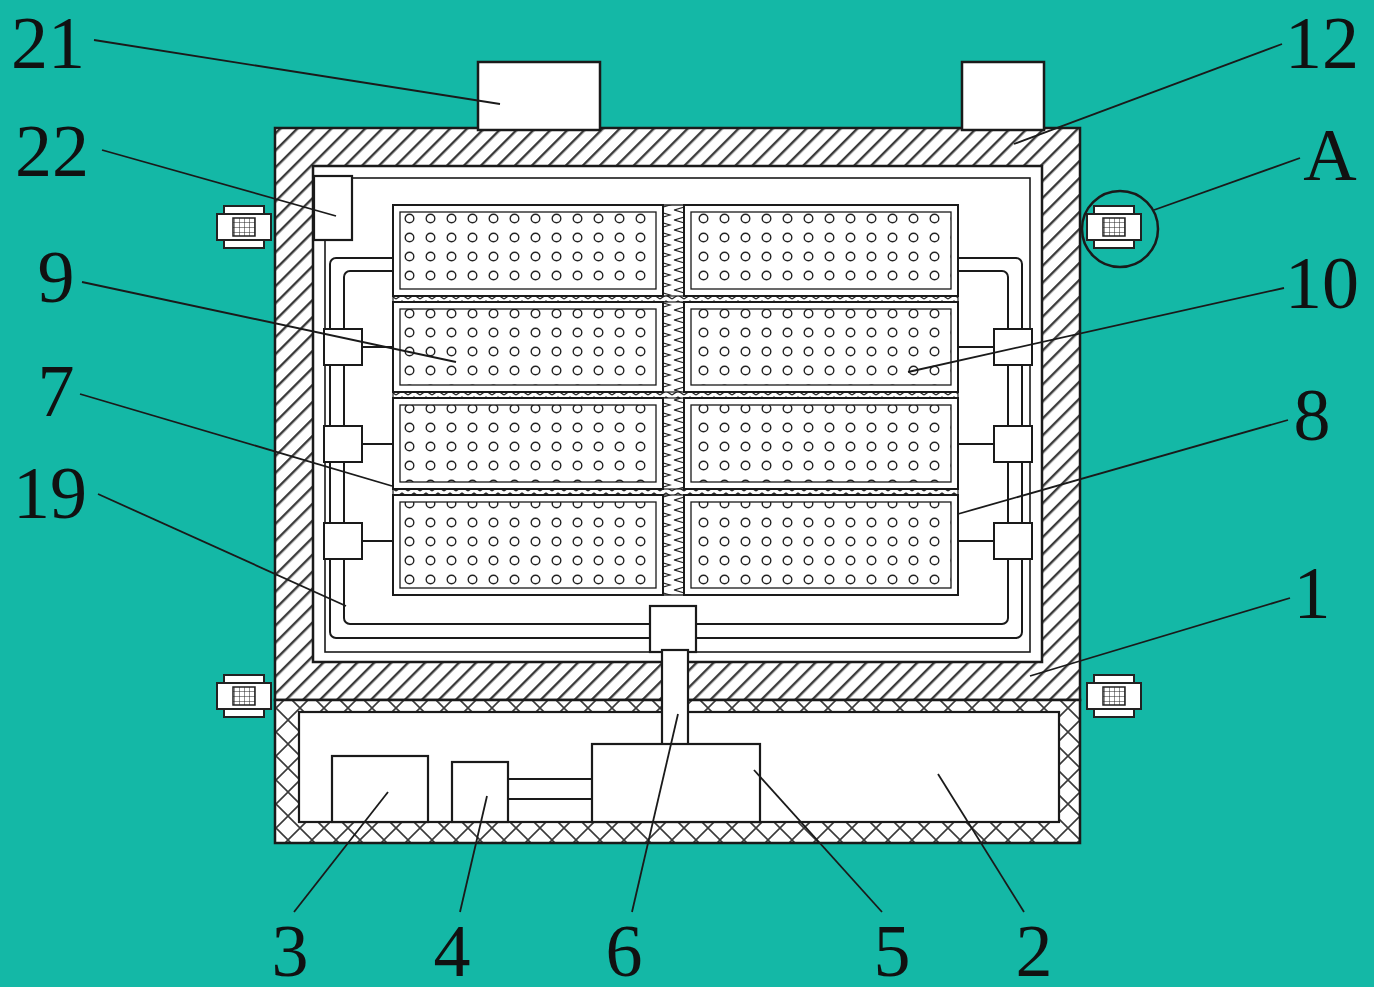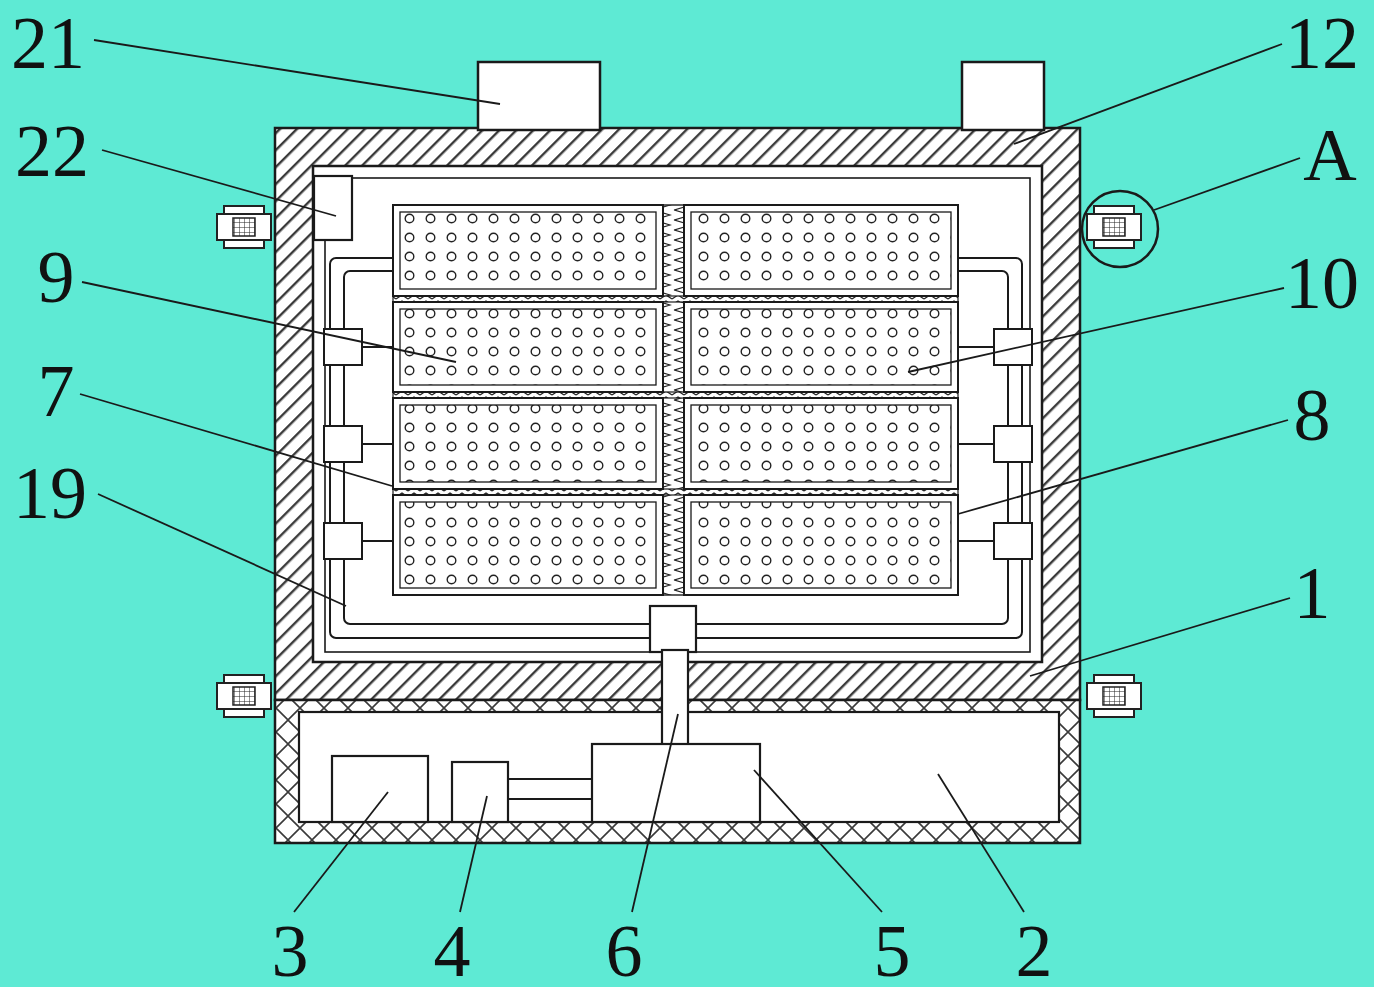--- a/index.html
+++ b/index.html
@@ -1,16 +1,16 @@
 <!DOCTYPE html>
 <html><head>
 <meta charset="utf-8">
 <style>
   html,body{margin:0;padding:0;background:#ffffff;}
-  #stage{position:relative;width:1374px;height:987px;background:#5eead4;overflow:hidden;}
+  #stage{position:relative;width:1374px;height:987px;background:#14b8a6;overflow:hidden;}
   svg{display:block;}
   text.lbl{font-family:"Liberation Serif","DejaVu Serif",serif;font-size:74px;fill:#111;}
 </style>
 </head>
 <body>
 
 <div id="stage">
 <svg width="1374" height="987" viewBox="0 0 1374 987">
   <defs>
     <pattern id="hatch" patternUnits="userSpaceOnUse" width="12" height="12" patternTransform="rotate(-45)">

